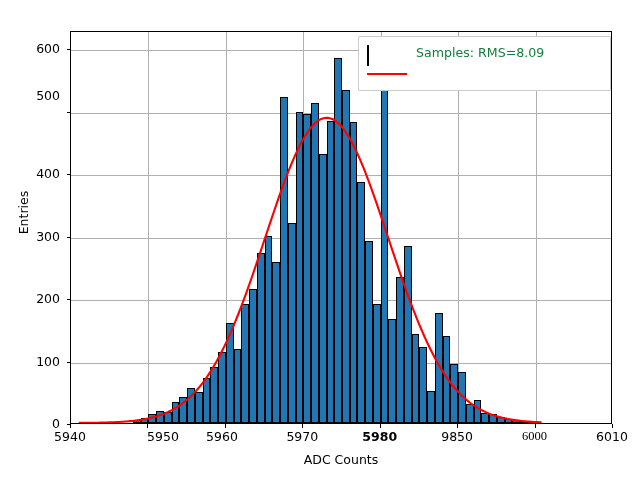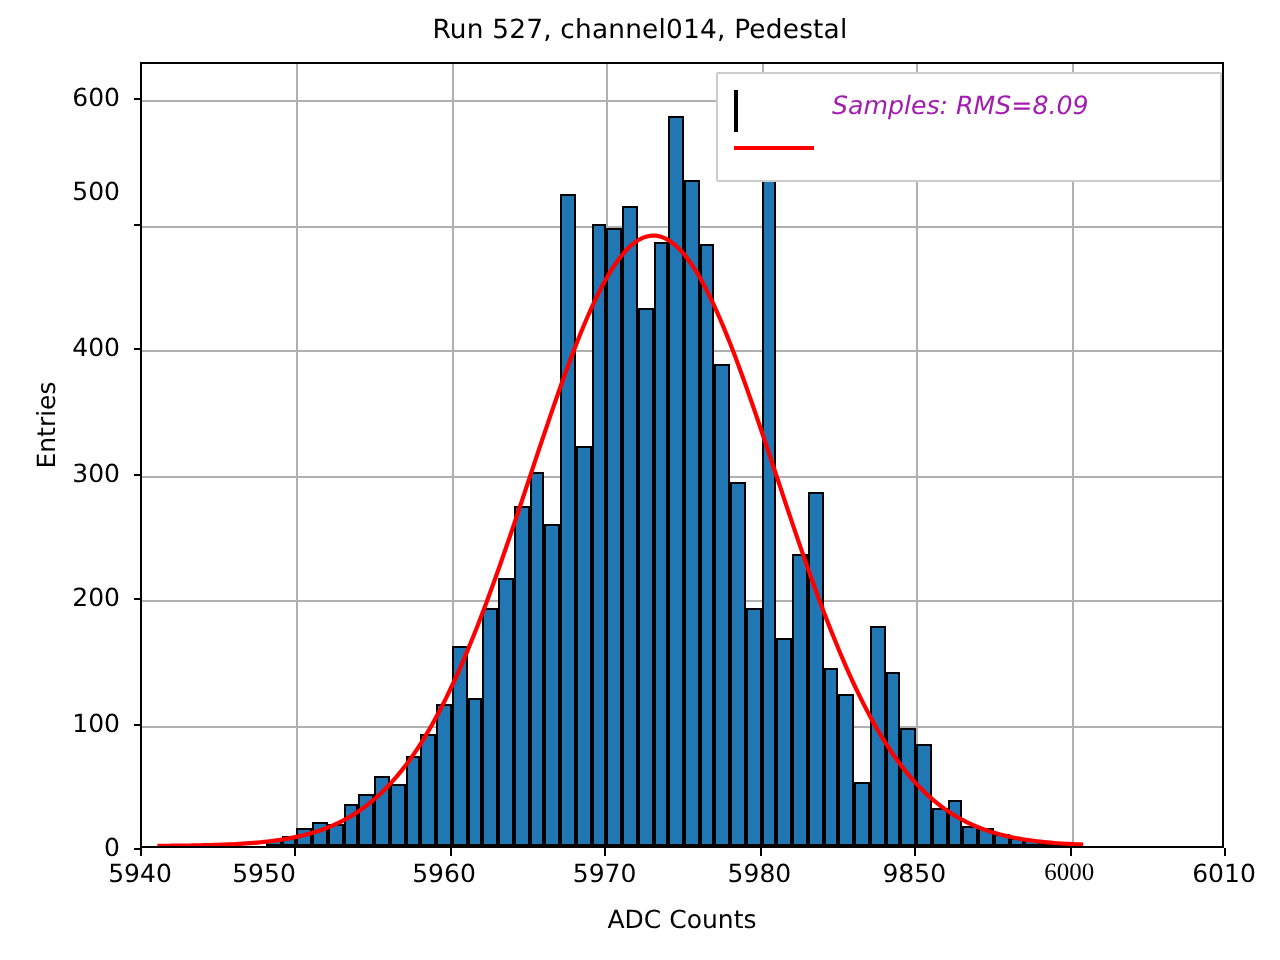--- a/index.html
+++ b/index.html
@@ -155,31 +155,29 @@
   .legend-line {
     position: absolute;
     top: 6px;
     left: 0;
     width: 40px;
     height: 2px;
     background: #ff0000;
   }
   .legend-text {
     font-size: 12.6px;
-    color: #a21caf;
+    color: #15803d;
     white-space: nowrap;
-    font-style: italic;
   }
 </style>
 </head>
 <body>
 
 <div id="figure">
 
-  <div id="chart-title">Run 527, channel014, Pedestal</div>
 
   <div id="plot-area">
     <div id="grid-layer">
         <div class="grid-line-v" style="left: 77.43px;"></div>
         <div class="grid-line-v" style="left: 154.86px;"></div>
         <div class="grid-line-v" style="left: 232.29px;"></div>
         <div class="grid-line-v" style="left: 309.71px;"></div>
         <div class="grid-line-v" style="left: 387.14px;"></div>
         <div class="grid-line-v" style="left: 464.57px;"></div>
         <div class="grid-line-h" style="top: 330.52px;"></div>
@@ -245,27 +243,27 @@
       </div>
     <svg id="fit-layer" viewBox="0 0 542 393" preserveAspectRatio="none">
       <path id="fit-path" fill="none" stroke="#ff0000" stroke-width="2.1" vector-effect="non-scaling-stroke" d="M7.74,392.91L9.53,392.90L11.32,392.88L13.10,392.87L14.89,392.85L16.68,392.84L18.46,392.82L20.25,392.80L22.04,392.77L23.82,392.75L25.61,392.72L27.40,392.69L29.18,392.65L30.97,392.61L32.76,392.57L34.55,392.52L36.33,392.47L38.12,392.41L39.91,392.35L41.69,392.28L43.48,392.20L45.27,392.12L47.05,392.03L48.84,391.93L50.63,391.82L52.41,391.70L54.20,391.57L55.99,391.43L57.77,391.27L59.56,391.11L61.35,390.92L63.13,390.73L64.92,390.51L66.71,390.28L68.49,390.03L70.28,389.75L72.07,389.46L73.85,389.14L75.64,388.80L77.43,388.43L79.22,388.03L81.00,387.60L82.79,387.14L84.58,386.65L86.36,386.12L88.15,385.55L89.94,384.94L91.72,384.29L93.51,383.60L95.30,382.86L97.08,382.07L98.87,381.22L100.66,380.33L102.44,379.37L104.23,378.36L106.02,377.28L107.80,376.14L109.59,374.93L111.38,373.65L113.16,372.30L114.95,370.87L116.74,369.36L118.53,367.77L120.31,366.10L122.10,364.34L123.89,362.49L125.67,360.55L127.46,358.51L129.25,356.38L131.03,354.14L132.82,351.81L134.61,349.37L136.39,346.82L138.18,344.17L139.97,341.40L141.75,338.53L143.54,335.55L145.33,332.45L147.11,329.24L148.90,325.91L150.69,322.47L152.47,318.91L154.26,315.24L156.05,311.46L157.84,307.57L159.62,303.56L161.41,299.45L163.20,295.22L164.98,290.89L166.77,286.46L168.56,281.93L170.34,277.30L172.13,272.59L173.92,267.78L175.70,262.89L177.49,257.92L179.28,252.89L181.06,247.78L182.85,242.61L184.64,237.40L186.42,232.13L188.21,226.82L190.00,221.49L191.78,216.13L193.57,210.75L195.36,205.37L197.15,199.99L198.93,194.63L200.72,189.28L202.51,183.97L204.29,178.70L206.08,173.47L207.87,168.31L209.65,163.22L211.44,158.21L213.23,153.29L215.01,148.47L216.80,143.77L218.59,139.18L220.37,134.73L222.16,130.42L223.95,126.26L225.73,122.26L227.52,118.44L229.31,114.79L231.09,111.32L232.88,108.06L234.67,104.99L236.45,102.14L238.24,99.50L240.03,97.09L241.82,94.91L243.60,92.96L245.39,91.25L247.18,89.79L248.96,88.57L250.75,87.61L252.54,86.89L254.32,86.43L256.11,86.23L257.90,86.29L259.68,86.60L261.47,87.17L263.26,87.99L265.04,89.06L266.83,90.38L268.62,91.95L270.40,93.76L272.19,95.81L273.98,98.09L275.76,100.60L277.55,103.33L279.34,106.28L281.13,109.43L282.91,112.78L284.70,116.32L286.49,120.05L288.27,123.95L290.06,128.02L291.85,132.25L293.63,136.62L295.42,141.13L297.21,145.76L298.99,150.52L300.78,155.38L302.57,160.34L304.35,165.38L306.14,170.51L307.93,175.70L309.71,180.94L311.50,186.24L313.29,191.56L315.07,196.92L316.86,202.29L318.65,207.67L320.44,213.05L322.22,218.42L324.01,223.77L325.80,229.10L327.58,234.39L329.37,239.63L331.16,244.83L332.94,249.97L334.73,255.05L336.52,260.06L338.30,264.99L340.09,269.84L341.88,274.61L343.66,279.29L345.45,283.88L347.24,288.37L349.02,292.76L350.81,297.04L352.60,301.22L354.38,305.29L356.17,309.25L357.96,313.09L359.75,316.83L361.53,320.45L363.32,323.95L365.11,327.34L366.89,330.62L368.68,333.79L370.47,336.84L372.25,339.77L374.04,342.60L375.83,345.31L377.61,347.92L379.40,350.42L381.19,352.82L382.97,355.11L384.76,357.30L386.55,359.39L388.33,361.39L390.12,363.29L391.91,365.10L393.69,366.83L395.48,368.46L397.27,370.02L399.05,371.49L400.84,372.89L402.63,374.21L404.42,375.46L406.20,376.64L407.99,377.75L409.78,378.80L411.56,379.79L413.35,380.72L415.14,381.59L416.92,382.41L418.71,383.18L420.50,383.90L422.28,384.58L424.07,385.21L425.86,385.80L427.64,386.35L429.43,386.86L431.22,387.34L433.00,387.79L434.79,388.20L436.58,388.59L438.36,388.95L440.15,389.28L441.94,389.59L443.73,389.87L445.51,390.14L447.30,390.38L449.09,390.60L450.87,390.81L452.66,391.00L454.45,391.18L456.23,391.34L458.02,391.49L459.81,391.63L461.59,391.75L463.38,391.87L465.17,391.97L466.95,392.07L468.74,392.15L470.53,392.23L472.31,392.31"></path>
     </svg>
   </div>
 
   <div id="ticks-layer">
       <div class="tick-x" style="left: 70px;"></div>
       <div class="ticklabel-x" style="left: 70px;">5940</div>
       <div class="tick-x" style="left: 147.43px;"></div>
-      <div class="ticklabel-x" style="left: 132px;">5950</div>
+      <div class="ticklabel-x" style="left: 163px;">5950</div>
       <div class="tick-x" style="left: 224.86px;"></div>
       <div class="ticklabel-x" style="left: 222px;">5960</div>
       <div class="tick-x" style="left: 302.29px;"></div>
       <div class="ticklabel-x" style="left: 302.29px;">5970</div>
       <div class="tick-x" style="left: 379.71px;"></div>
-      <div class="ticklabel-x" style="left: 379.71px;">5980</div>
+      <div class="ticklabel-x" style="left: 379.71px; font-weight: bold;">5980</div>
       <div class="tick-x" style="left: 457.14px;"></div>
       <div class="ticklabel-x" style="left: 457.14px;">9850</div>
       <div class="tick-x" style="left: 534.57px;"></div>
       <div class="ticklabel-x" style="left: 534.57px; font-family: Liberation Serif, serif;">6000</div>
       <div class="tick-x" style="left: 612px;"></div>
       <div class="ticklabel-x" style="left: 612px;">6010</div>
       <div class="tick-y" style="top: 424px;"></div>
       <div class="ticklabel-y" style="top: 424px;">0</div>
       <div class="tick-y" style="top: 361.52px;"></div>
       <div class="ticklabel-y" style="top: 361.52px;">100</div>

